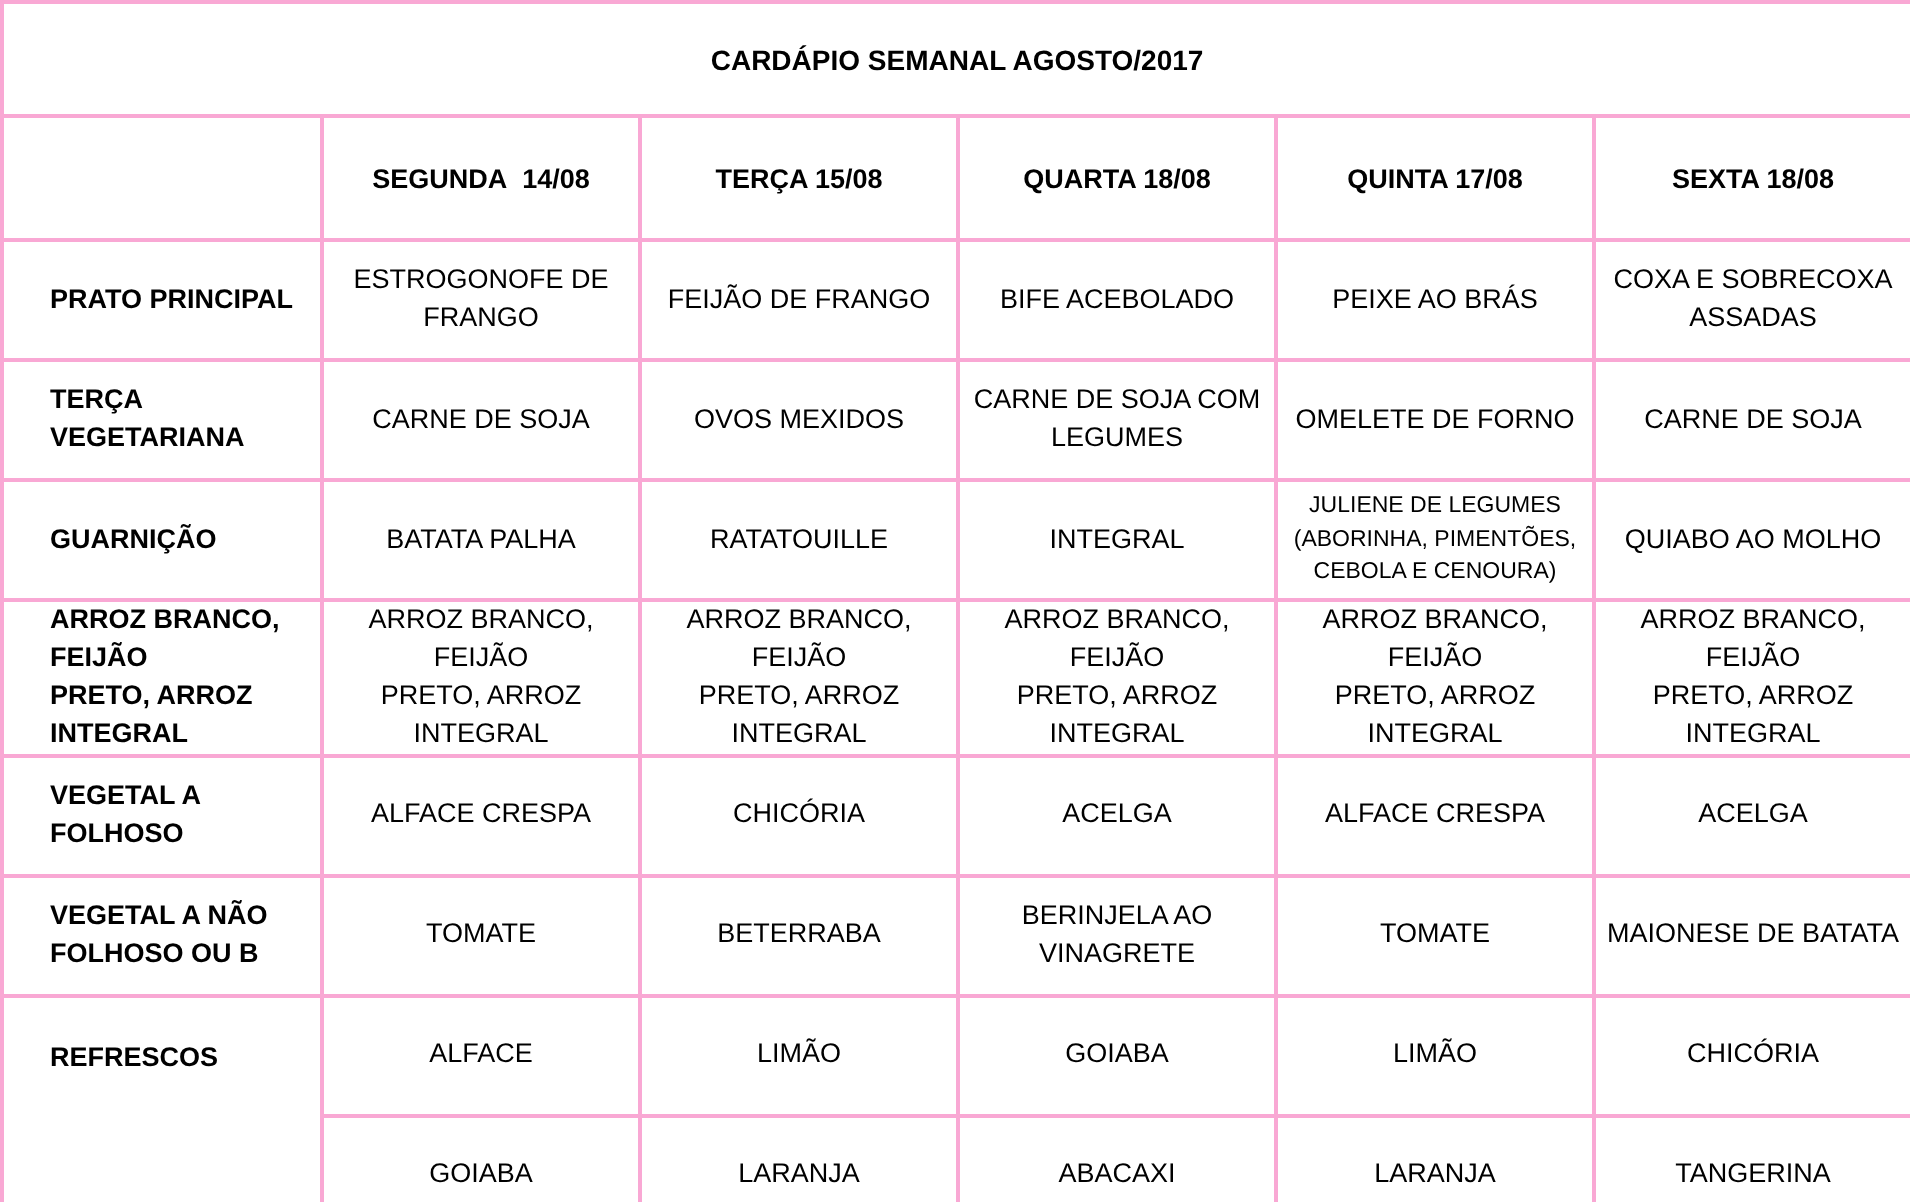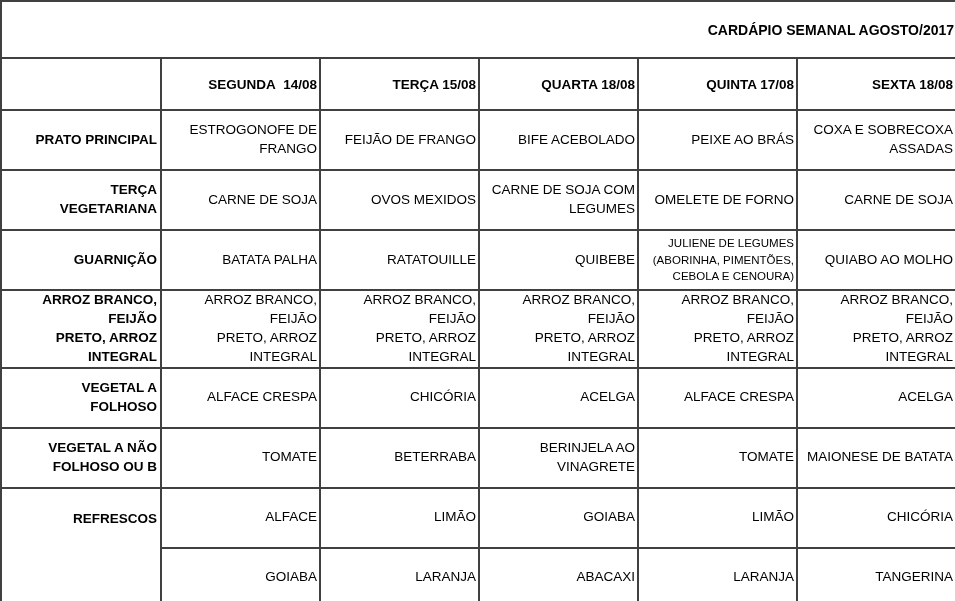--- a/index.html
+++ b/index.html
@@ -16,28 +16,27 @@
   table.menu {
     border-collapse: collapse;
     table-layout: fixed;
     width: 955px;
     font-family: "Liberation Sans", sans-serif;
     color: #000000;
   }
   table.menu col.c-label { width: 160px; }
   table.menu col.c-day   { width: 159px; }
   table.menu td, table.menu th {
-    border: 2px solid #404040;
+    border: 2px solid #f9a8d4;
     box-sizing: border-box;
     white-space: pre-line;
     overflow: hidden;
-    text-align: right;
   }
   tr.title-row { height: 57px; }
-  tr.header-row { height: 52px; }
+  tr.header-row { height: 62px; }
   tr.data-row { height: 60px; }
   td.title-cell {
     text-align: center;
     vertical-align: middle;
     font-weight: bold;
     font-size: 14px;
   }
   th.day-header {
     text-align: center;
     vertical-align: middle;
@@ -113,21 +112,21 @@
         <td class="menu-cell">CARNE DE SOJA COM
 LEGUMES</td>
         <td class="menu-cell">OMELETE DE FORNO</td>
         <td class="menu-cell">CARNE DE SOJA</td>
       </tr>
 
       <tr class="data-row">
         <th class="row-label">GUARNIÇÃO</th>
         <td class="menu-cell">BATATA PALHA</td>
         <td class="menu-cell">RATATOUILLE</td>
-        <td class="menu-cell">QUIBEBE</td>
+        <td class="menu-cell">INTEGRAL</td>
         <td class="menu-cell small">JULIENE DE LEGUMES
 (ABORINHA, PIMENTÕES,
 CEBOLA E CENOURA)</td>
         <td class="menu-cell">QUIABO AO MOLHO</td>
       </tr>
 
       <tr class="data-row">
         <th class="row-label">ARROZ BRANCO, FEIJÃO
 PRETO, ARROZ INTEGRAL</th>
         <td class="menu-cell">ARROZ BRANCO, FEIJÃO

